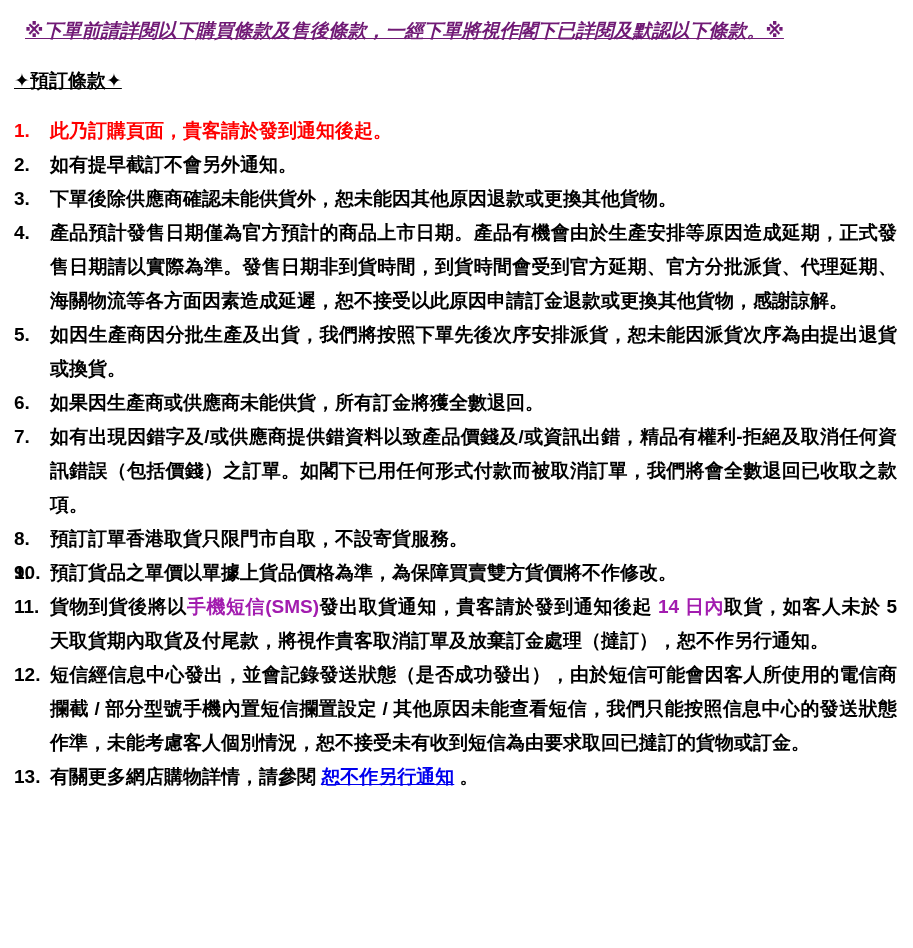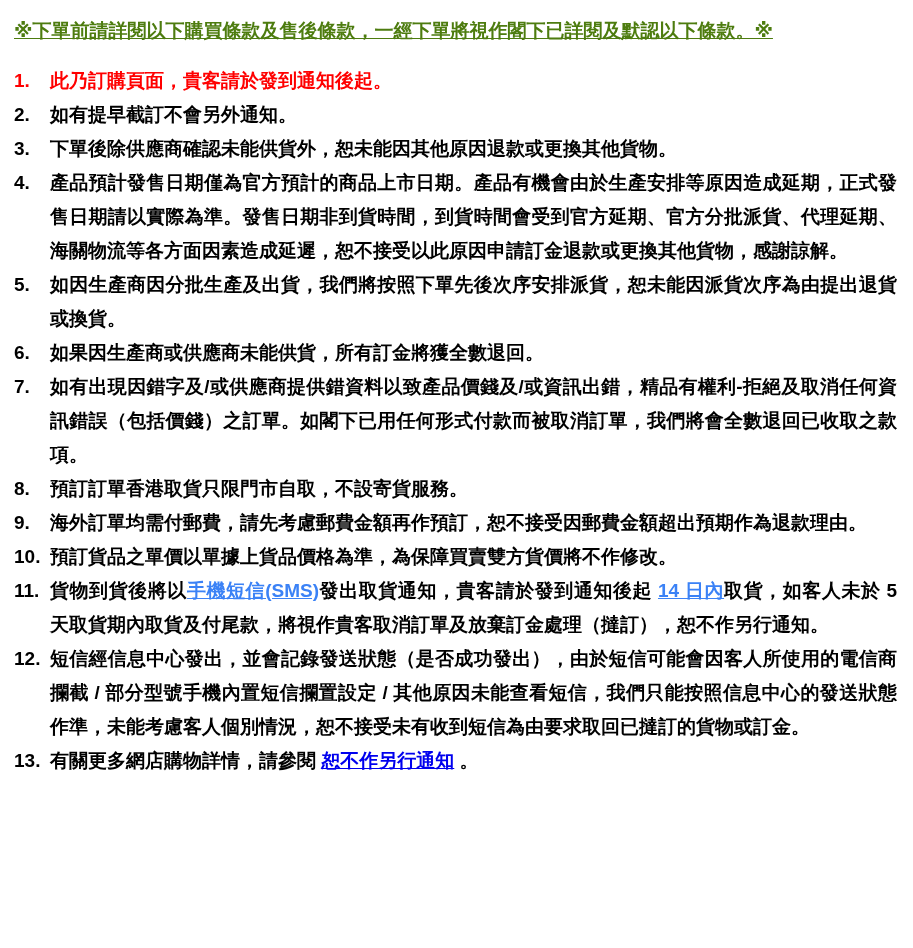--- a/index.html
+++ b/index.html
@@ -12,23 +12,24 @@
     box-sizing: border-box;
     padding: 14px 16px 12px 14px;
     font-family: "Liberation Sans", "DejaVu Sans", sans-serif;
     font-weight: bold;
     font-size: 19px;
     line-height: 34px;
     color: #000000;
     background: #ffffff;
   }
   .title {
-    color: #4d7c0f;
+    color: #701a75;
     text-decoration: underline;
-    margin: 0 0 16px 0;
+    margin: 0 0 16px 11px;
+    font-style: italic;
   }
   .section-title {
     color: #000000;
     text-decoration: underline;
     margin: 0 0 14px 0;
     display: inline-block;
   }
   .terms-list {
     margin-top: 2px;
   }
@@ -40,44 +41,46 @@
   .term .num {
     position: absolute;
     left: 0;
     top: 0;
   }
   .term-red {
     color: #ff0000;
   }
   .seg-normal {}
   .seg-red-underline {
-    color: #3b82f6;
-    text-decoration: underline;
+    color: #a21caf;
   }
   .seg-link {
     color: #0000ee;
     text-decoration: underline;
     cursor: pointer;
   }
 </style>
 </head>
 <body>
 
 <div class="page">
   <div class="title">※下單前請詳閱以下購買條款及售後條款，一經下單將視作閣下已詳閱及默認以下條款。※</div>
 
+  <div>
+    <span class="section-title">✦預訂條款✦</span>
+  </div>
 
   <div class="terms-list">
       <div class="term term-red"><span class="num">1.</span><span class="seg-normal">此乃訂購頁面，貴客請於發到通知後起。</span></div>
       <div class="term"><span class="num">2.</span><span class="seg-normal">如有提早截訂不會另外通知。</span></div>
       <div class="term"><span class="num">3.</span><span class="seg-normal">下單後除供應商確認未能供貨外，恕未能因其他原因退款或更換其他貨物。</span></div>
       <div class="term"><span class="num">4.</span><span class="seg-normal">產品預計發售日期僅為官方預計的商品上市日期。產品有機會由於生產安排等原因造成延期，正式發售日期請以實際為準。發售日期非到貨時間，到貨時間會受到官方延期、官方分批派貨、代理延期、海關物流等各方面因素造成延遲，恕不接受以此原因申請訂金退款或更換其他貨物，感謝諒解。</span></div>
       <div class="term"><span class="num">5.</span><span class="seg-normal">如因生產商因分批生產及出貨，我們將按照下單先後次序安排派貨，恕未能因派貨次序為由提出退貨或換貨。</span></div>
       <div class="term"><span class="num">6.</span><span class="seg-normal">如果因生產商或供應商未能供貨，所有訂金將獲全數退回。</span></div>
       <div class="term"><span class="num">7.</span><span class="seg-normal">如有出現因錯字及/或供應商提供錯資料以致產品價錢及/或資訊出錯，精品有權利-拒絕及取消任何資訊錯誤（包括價錢）之訂單。如閣下已用任何形式付款而被取消訂單，我們將會全數退回已收取之款項。</span></div>
       <div class="term"><span class="num">8.</span><span class="seg-normal">預訂訂單香港取貨只限門市自取，不設寄貨服務。</span></div>
-      <div class="term"><span class="num">9.</span><span class="seg-normal">海外訂單均需付郵費，請先考慮郵費金額再作預訂，恕不接受因郵費金額超出預期作為退款理由。</span></div>
+      <div class="term"><span class="num">9.</span></div>
       <div class="term"><span class="num">10.</span><span class="seg-normal">預訂貨品之單價以單據上貨品價格為準，為保障買賣雙方貨價將不作修改。</span></div>
       <div class="term"><span class="num">11.</span><span class="seg-normal">貨物到貨後將以</span><span class="seg-red-underline">手機短信(SMS)</span><span class="seg-normal">發出取貨通知，貴客請於發到通知後起 </span><span class="seg-red-underline">14 日內</span><span class="seg-normal">取貨，如客人未於 5 天取貨期內取貨及付尾款，將視作貴客取消訂單及放棄訂金處理（撻訂），恕不作另行通知。</span></div>
       <div class="term"><span class="num">12.</span><span class="seg-normal">短信經信息中心發出，並會記錄發送狀態（是否成功發出），由於短信可能會因客人所使用的電信商攔截 / 部分型號手機內置短信攔置設定 / 其他原因未能查看短信，我們只能按照信息中心的發送狀態作準，未能考慮客人個別情況，恕不接受未有收到短信為由要求取回已撻訂的貨物或訂金。</span></div>
       <div class="term"><span class="num">13.</span><span class="seg-normal">有關更多網店購物詳情，請參閱 </span><span class="seg-link">恕不作另行通知</span><span class="seg-normal"> 。</span></div>
     </div>
 </div>
 
 </body></html>

